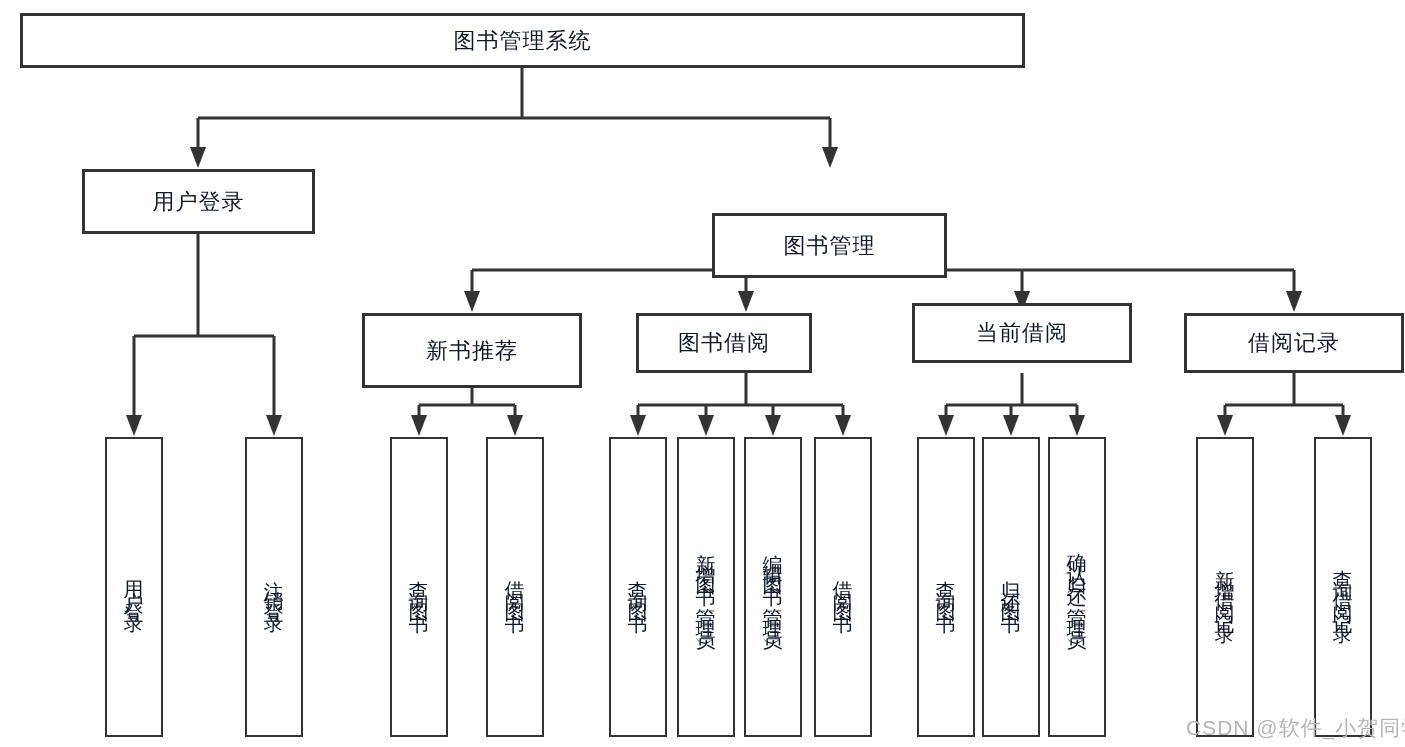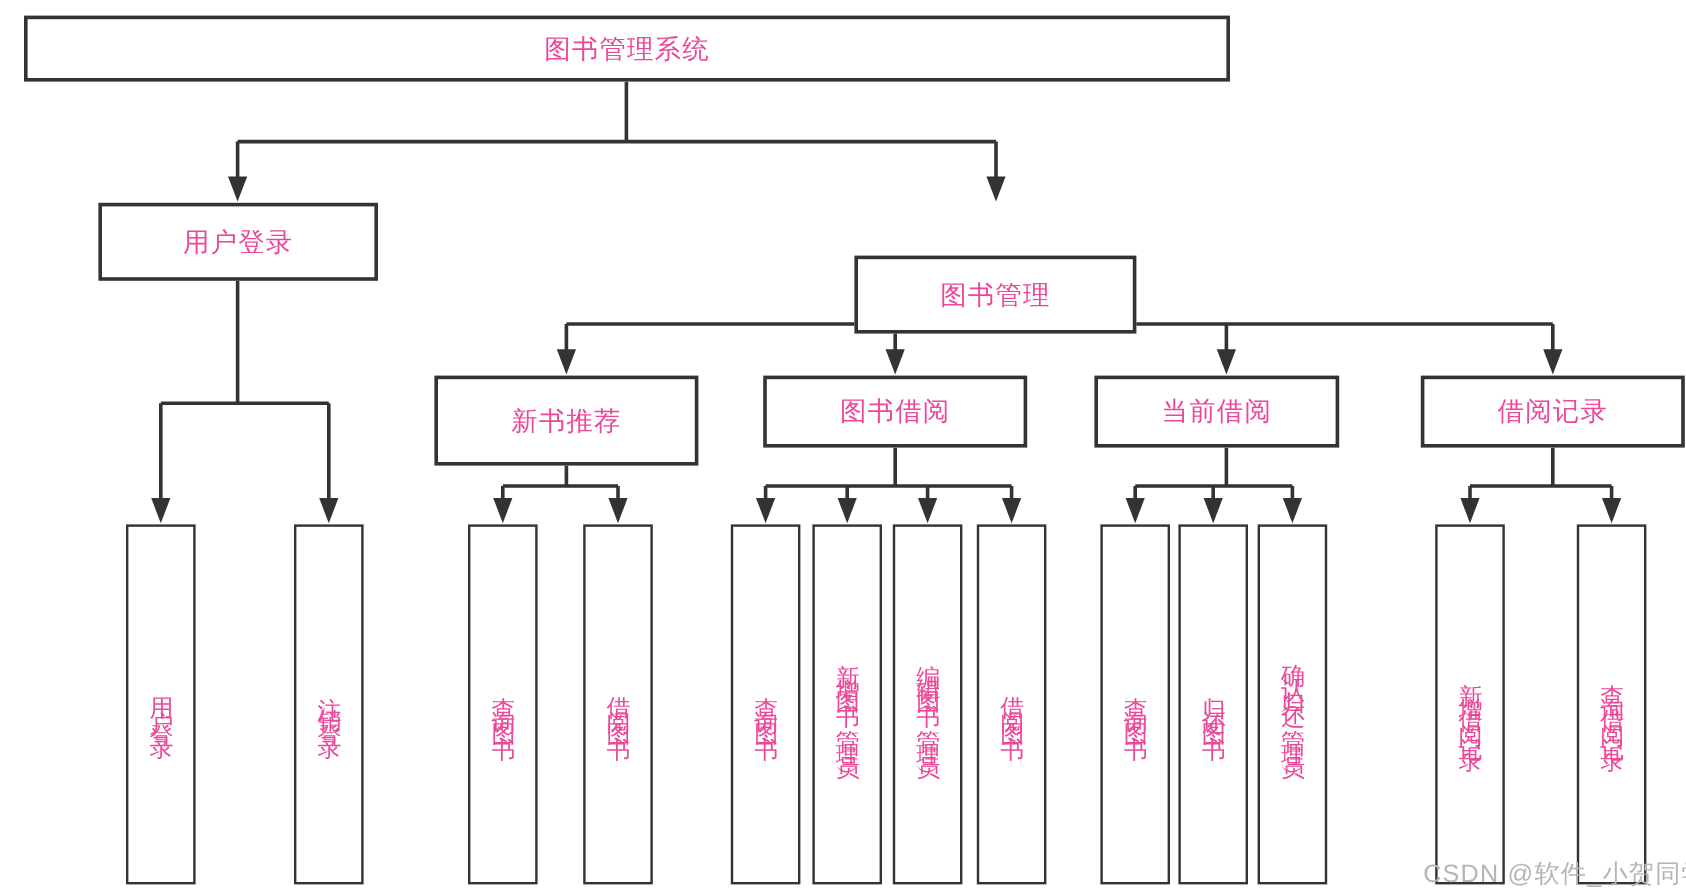--- a/index.html
+++ b/index.html
@@ -19,21 +19,21 @@
     position: absolute;
     left: 0;
     top: 0;
     z-index: 1;
   }
   .node {
     position: absolute;
     box-sizing: border-box;
     background: #ffffff;
     border: 3px solid #333333;
-    color: #ec4899;
+    color: #0f172a;
     display: flex;
     align-items: center;
     justify-content: center;
     z-index: 2;
     font-size: 22px;
     letter-spacing: 1px;
     white-space: nowrap;
   }
   .node.tall {
     border-width: 2px;
@@ -111,24 +111,24 @@
   <div class="node" style="left:82px; top:169px; width:233px; height:65px;">
     <span>用户登录</span>
   </div>
   <div class="node" style="left:712px; top:169px; width:235px; height:65px;margin-top:44px;">
     <span>图书管理</span>
   </div>
 
   <div class="node" style="left:362px; top:313px; width:220px; height:75px;">
     <span>新书推荐</span>
   </div>
-  <div class="node" style="left:636px; top:313px; width:220px; height:60px;">
+  <div class="node" style="left:636px; top:313px; width:176px; height:60px;">
     <span>图书借阅</span>
   </div>
-  <div class="node" style="left:912px; top:313px; width:204px; height:60px;">
+  <div class="node" style="left:912px; top:303px; width:220px; height:60px;">
     <span>当前借阅</span>
   </div>
   <div class="node" style="left:1184px; top:313px; width:220px; height:60px;">
     <span>借阅记录</span>
   </div>
 
   <div class="node tall" style="left:105px;">
     <span class="vtext">用户登录</span>
   </div>
   <div class="node tall" style="left:245px;">

